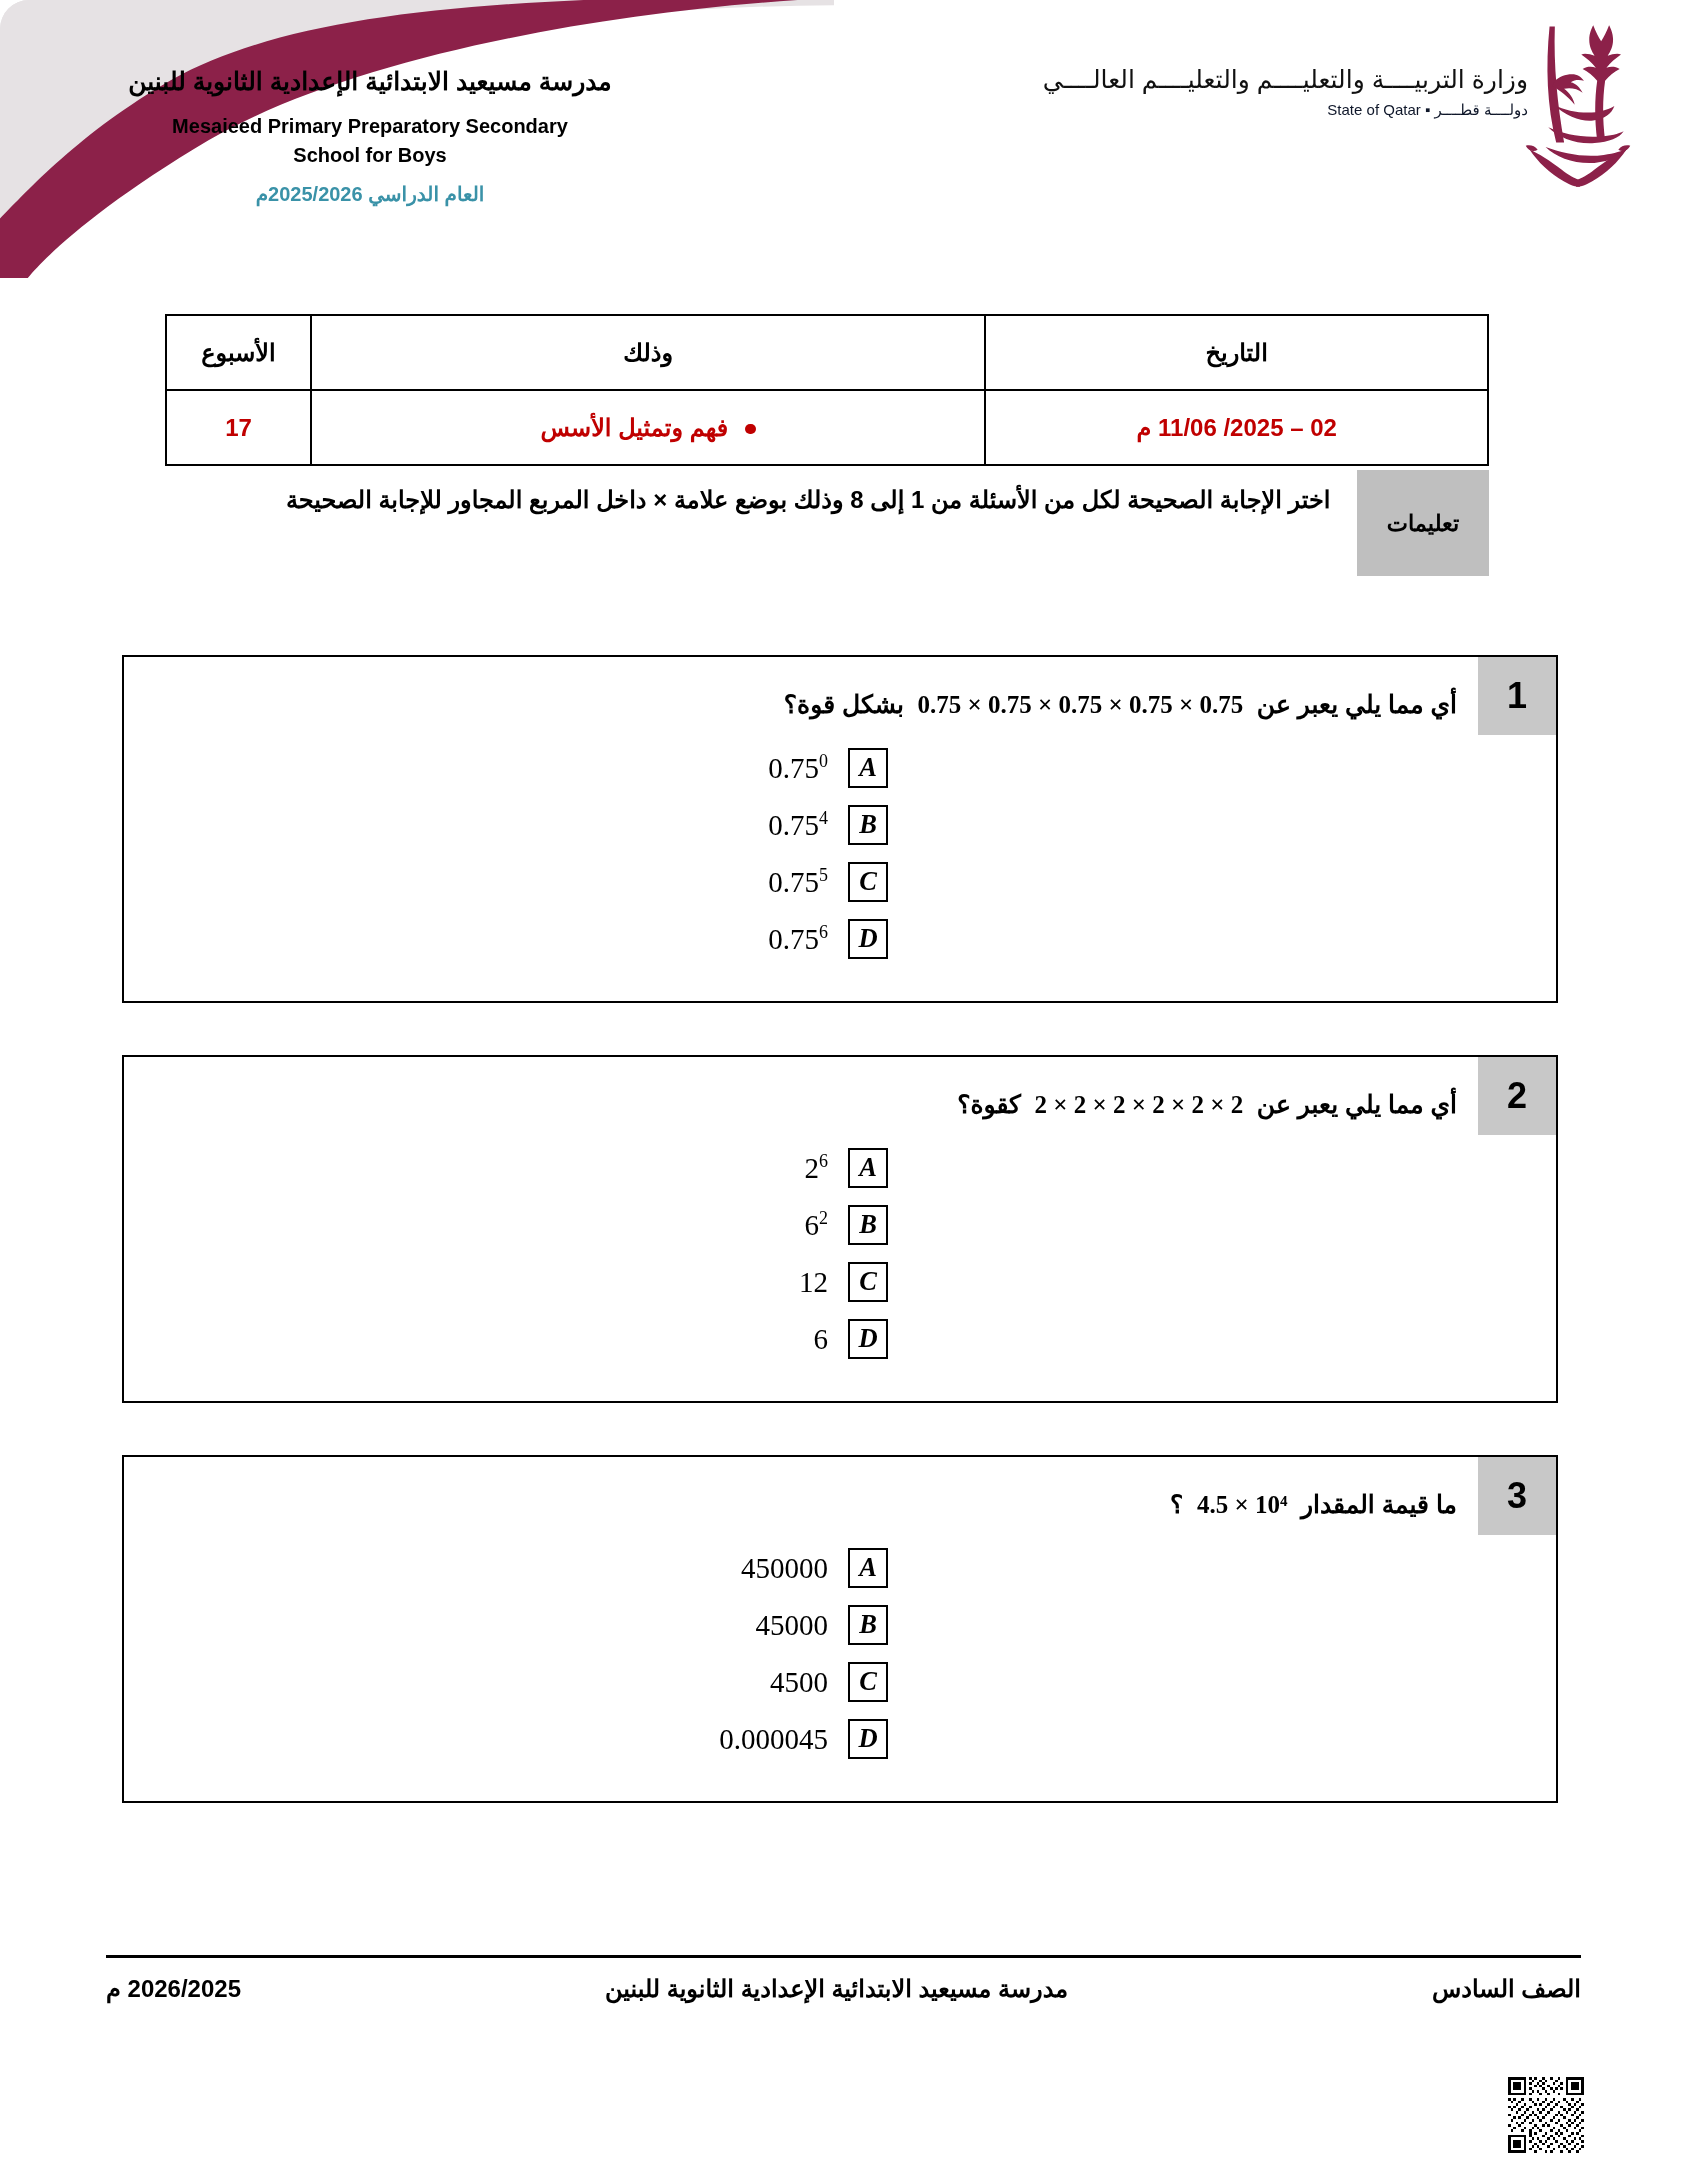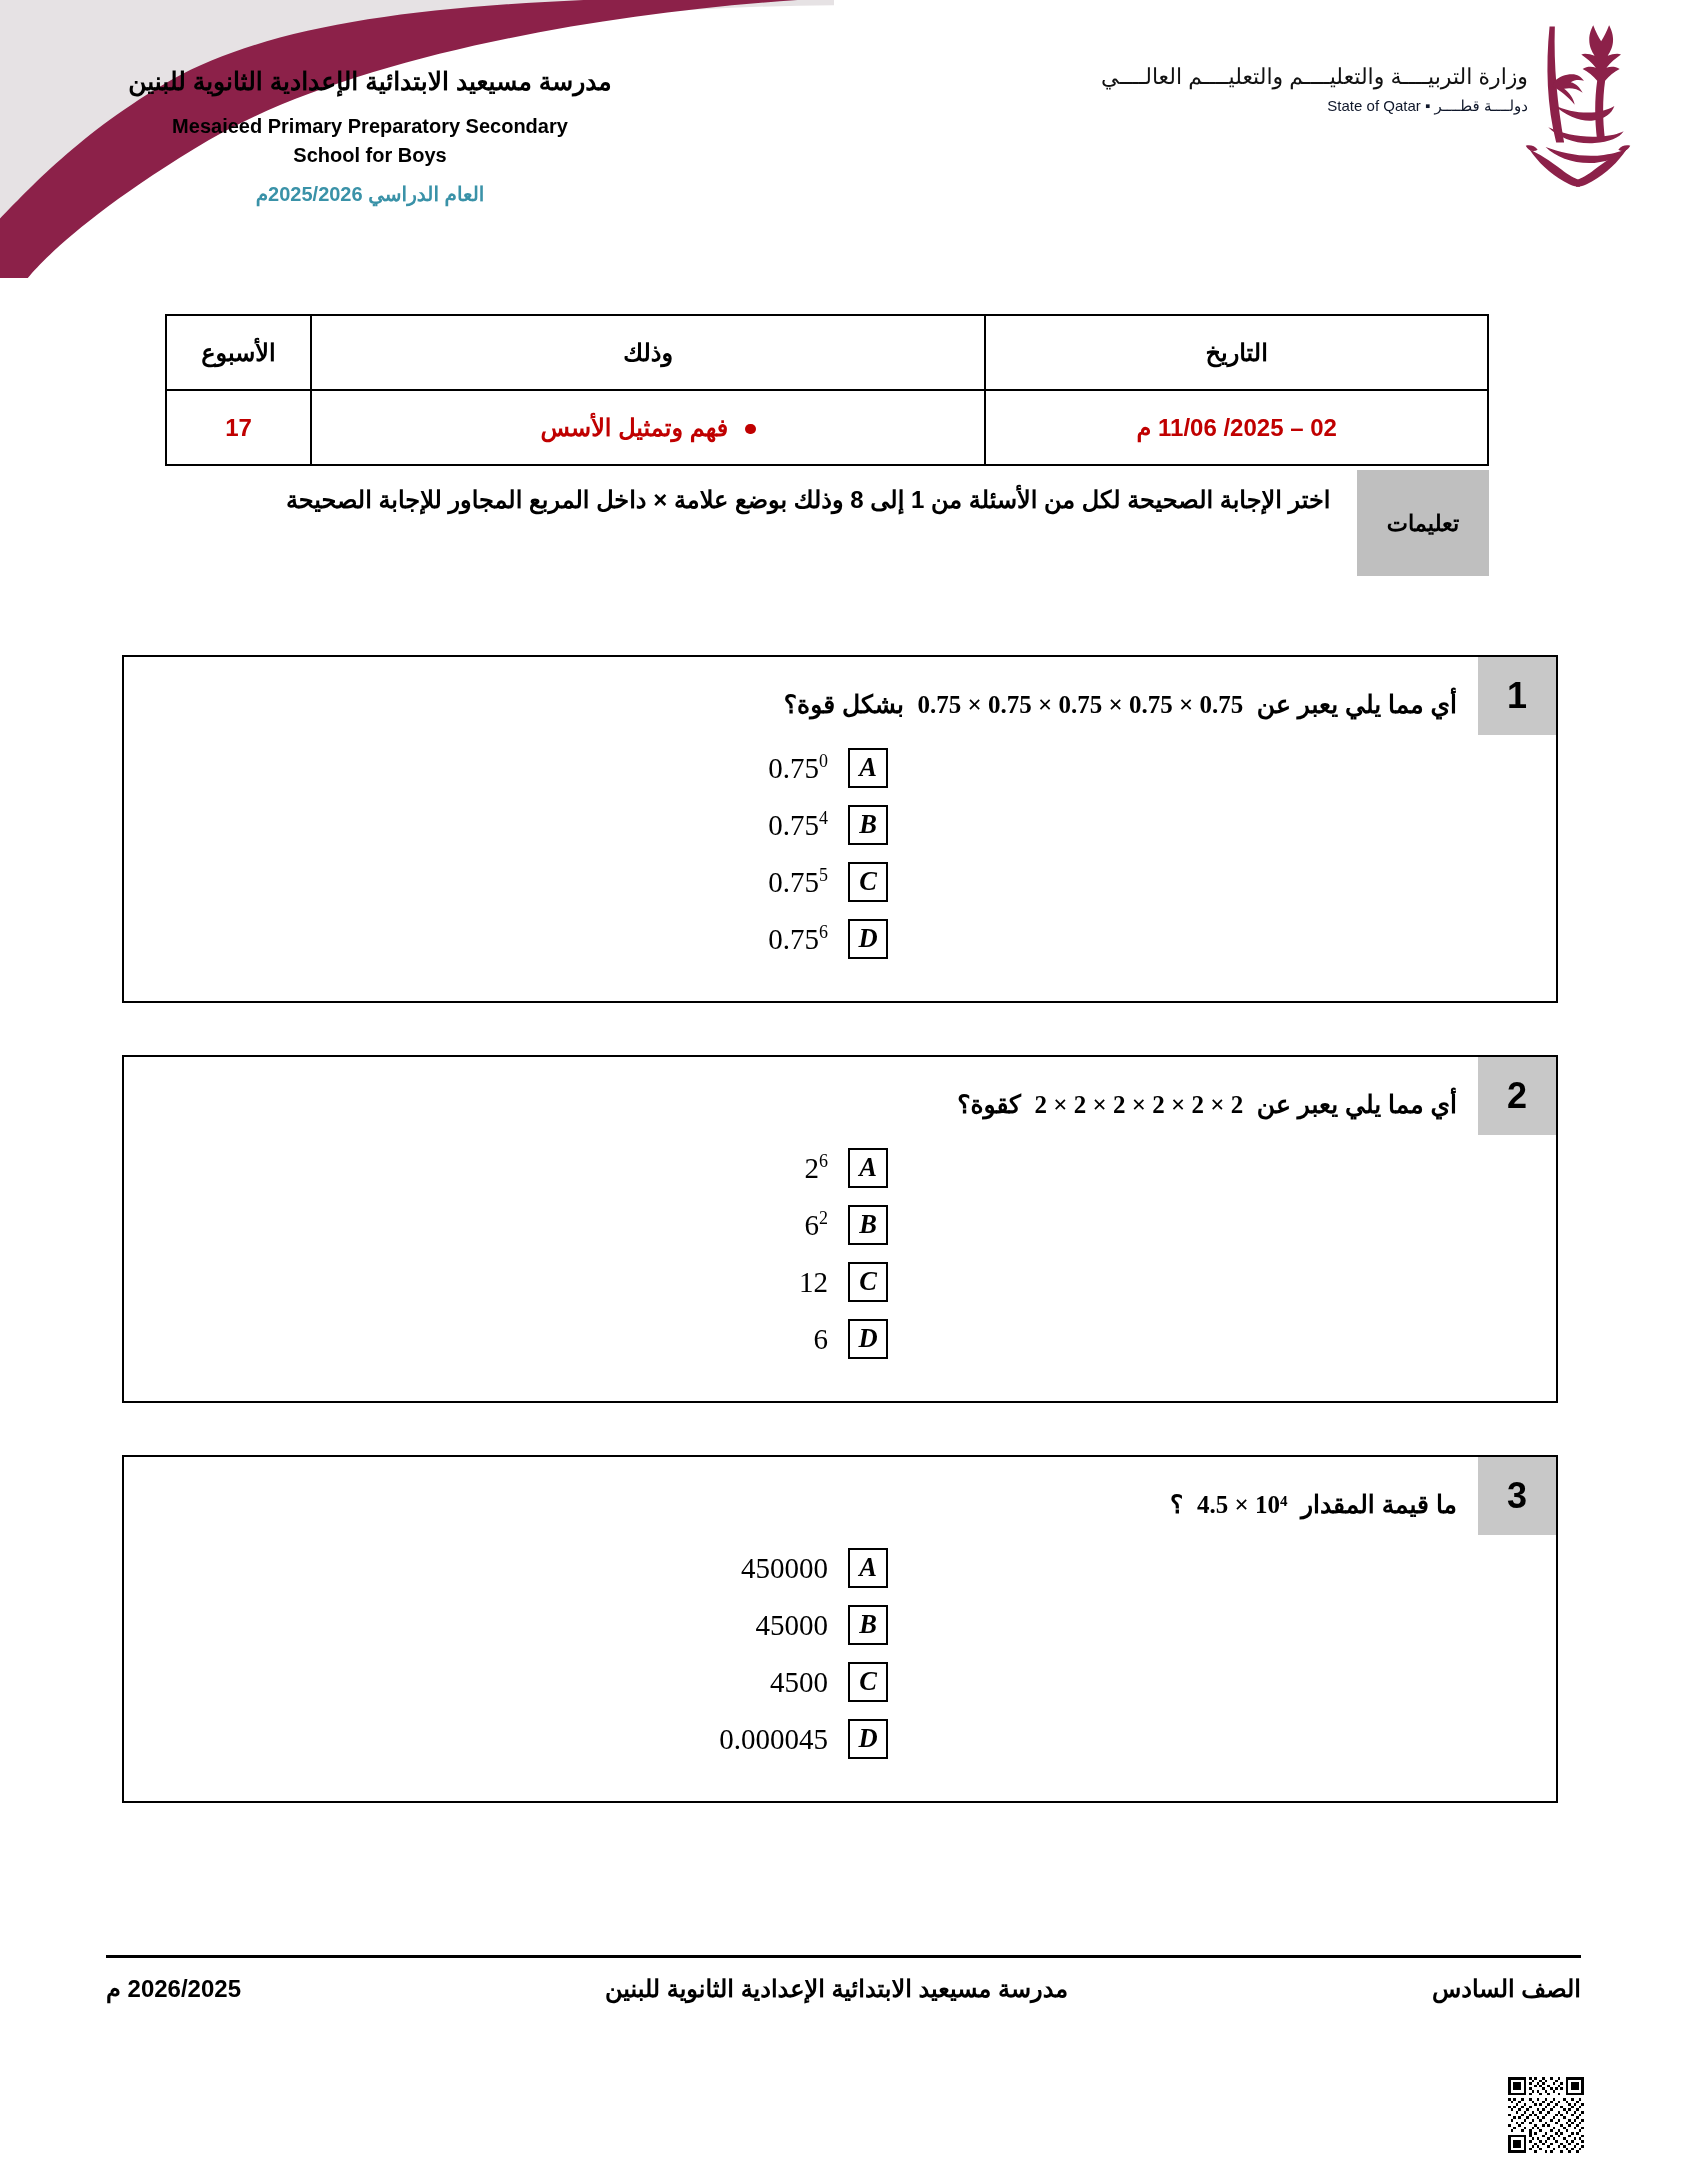--- a/index.html
+++ b/index.html
@@ -7,20 +7,21 @@
     padding: 0;
     background: #ffffff;
   }
   .page {
     position: relative;
     width: 1687px;
     height: 2183px;
     background: #ffffff;
     font-family: "Liberation Sans", sans-serif;
     overflow: hidden;
+    border-radius: 29px;
   }
 
   
   .header {
     position: relative;
     width: 1687px;
     height: 278px;
   }
   .header-swoosh-wrap {
     position: absolute;
@@ -61,21 +62,21 @@
 
   .ministry-block {
     position: absolute;
     top: 63px;
     left: 933px;
     width: 595px;
     text-align: left;
     direction: rtl;
   }
   .ministry-ar {
-    font-size: 22px;
+    font-size: 25px;
     color: #111111;
     letter-spacing: 0.7px;
     line-height: 1.3;
     text-align: right;
   }
   .ministry-en {
     font-size: 27px;
     color: #111111;
     direction: ltr;
     text-align: right;

